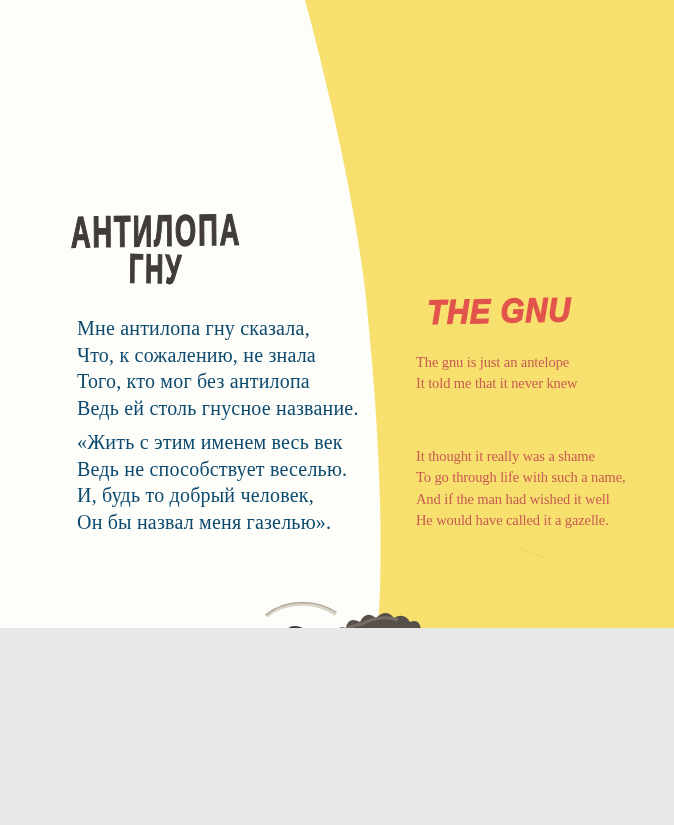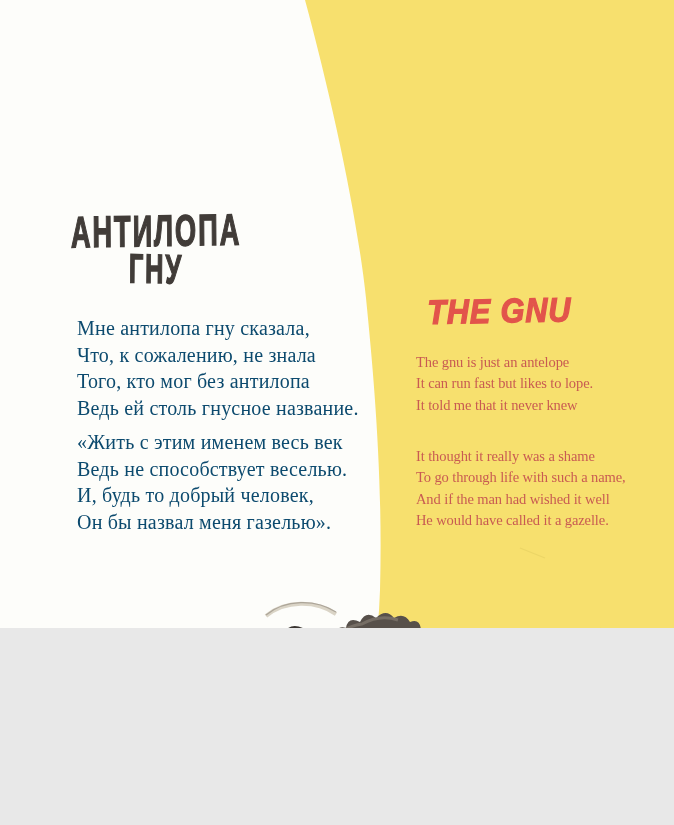--- a/index.html
+++ b/index.html
@@ -186,21 +186,20 @@
     <div class="line">«Жить с этим именем весь век</div>
     <div class="line">Ведь не способствует веселью.</div>
     <div class="line">И, будь то добрый человек,</div>
     <div class="line">Он бы назвал меня газелью».</div>
   </div>
 
   <div class="en-title">THE GNU</div>
 
   <div class="en-poem en-s1">
     <div class="line">The gnu is just an antelope</div>
-    <div class="line">It can run fast but likes to lope.</div>
     <div class="line">It told me that it never knew</div>
   </div>
   <div class="en-poem en-s2">
     <div class="line">It thought it really was a shame</div>
     <div class="line">To go through life with such a name,</div>
     <div class="line">And if the man had wished it well</div>
     <div class="line">He would have called it a gazelle.</div>
   </div>
 
   <div class="page-number">7</div>

